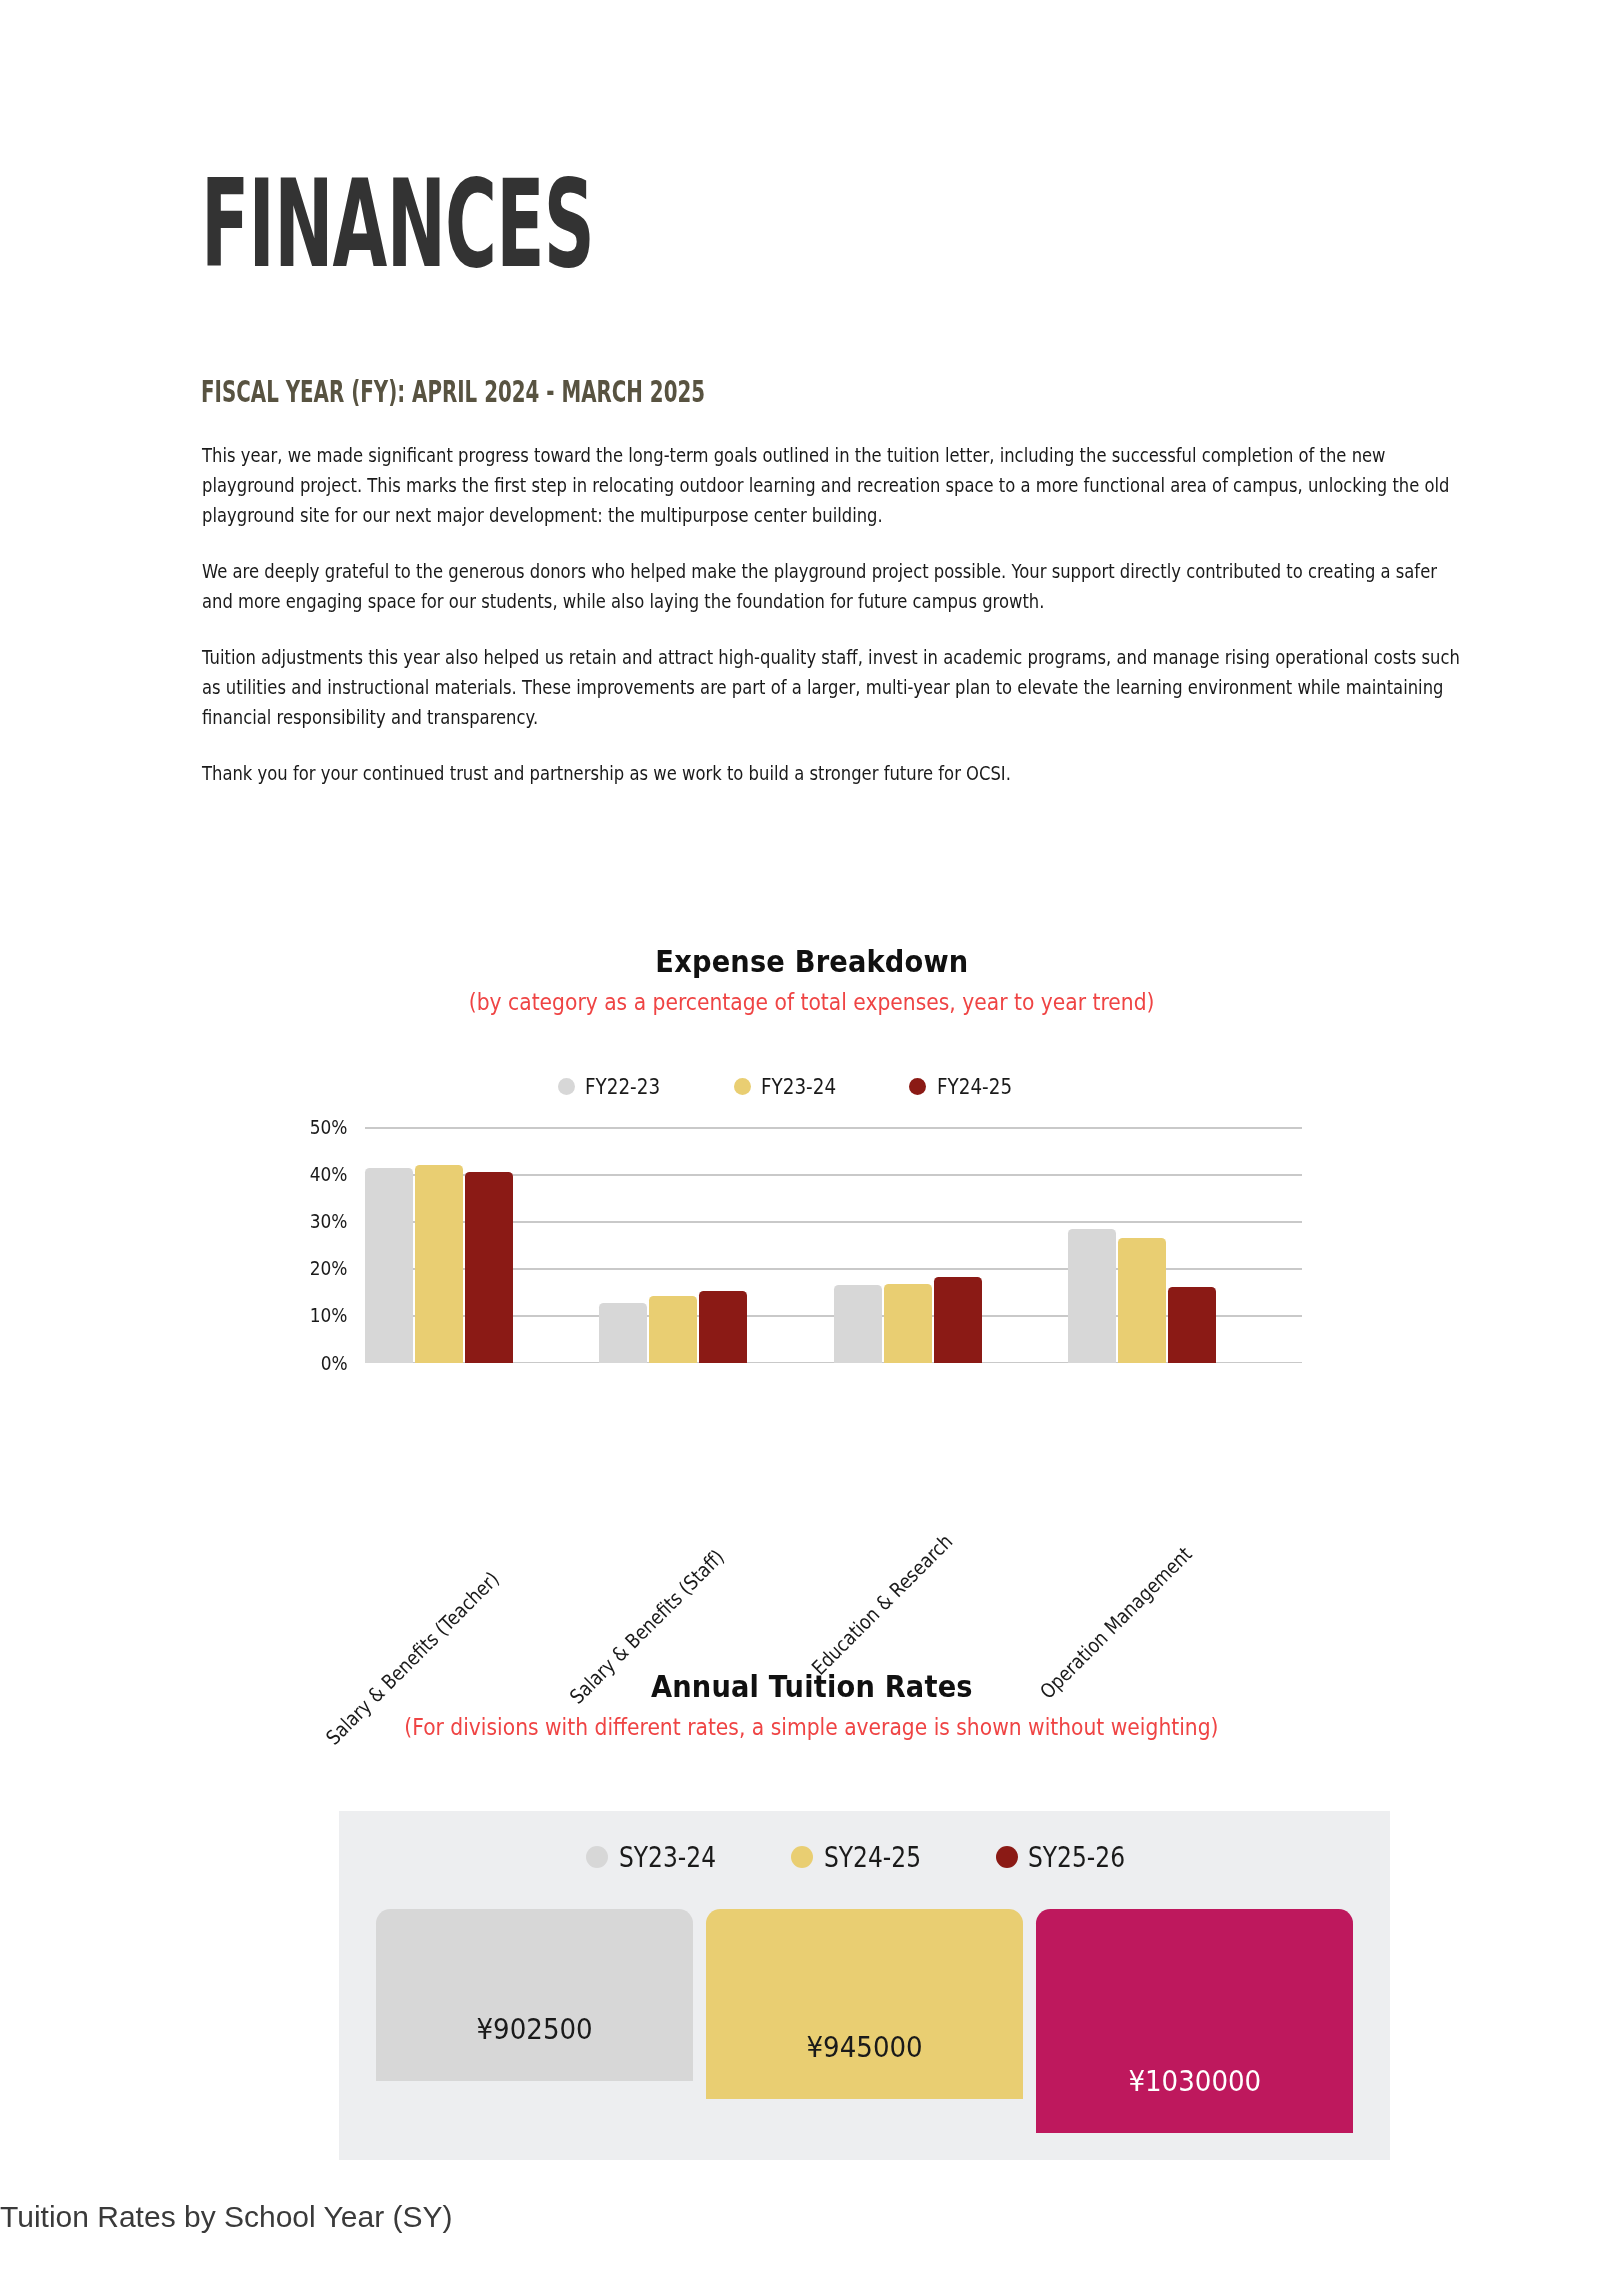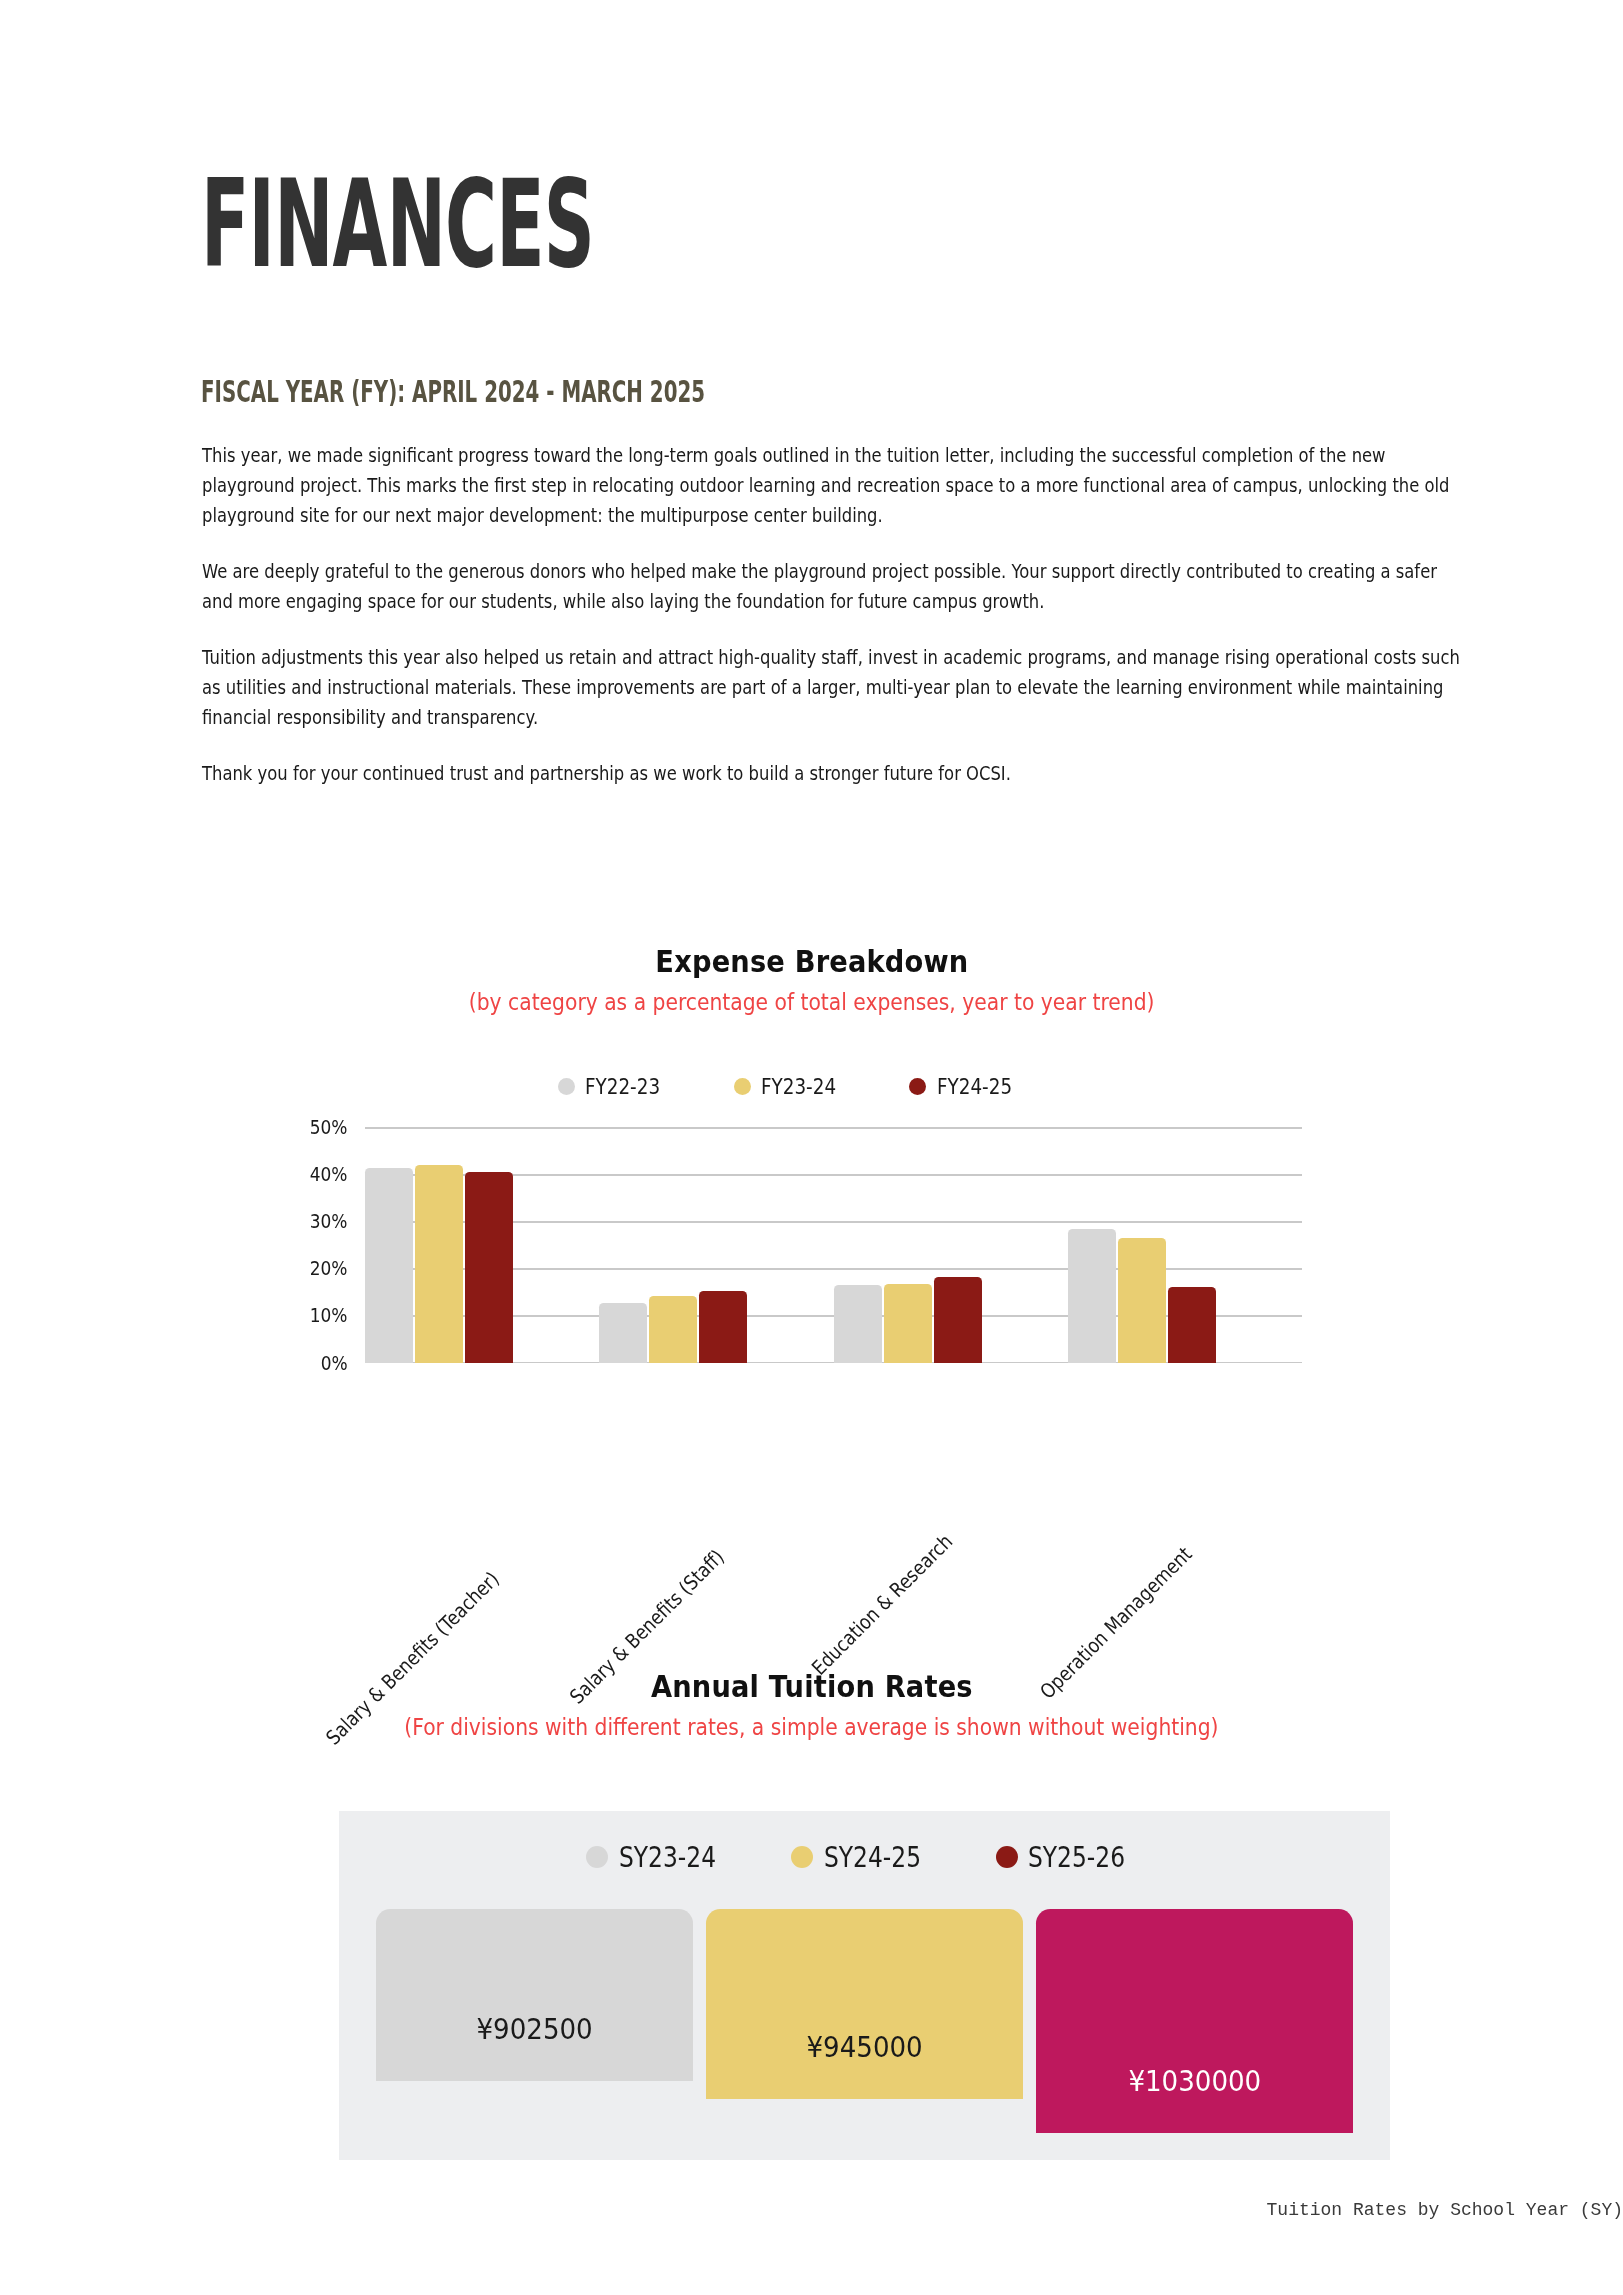--- a/index.html
+++ b/index.html
@@ -256,23 +256,23 @@
     font-family: "DejaVu Sans", sans-serif;
     font-size: 29px;
     padding-bottom: 35px;
     transform: scaleX(0.9);
     white-space: nowrap;
   }
   .footer-label {
     position: absolute;
     left: 0; right: 0;
     top: 2200px;
-    text-align: right;
-    font-family: Liberation Mono, monospace;
-    font-size: 18px;
+    text-align: left;
+    font-family: Liberation Sans, sans-serif;
+    font-size: 30px;
     color: #3a3a3a;
   }
 </style>
 </head>
 <body>
 
 <div class="page">
 
   <div class="title-block">
     <div class="page-title">FINANCES</div>

